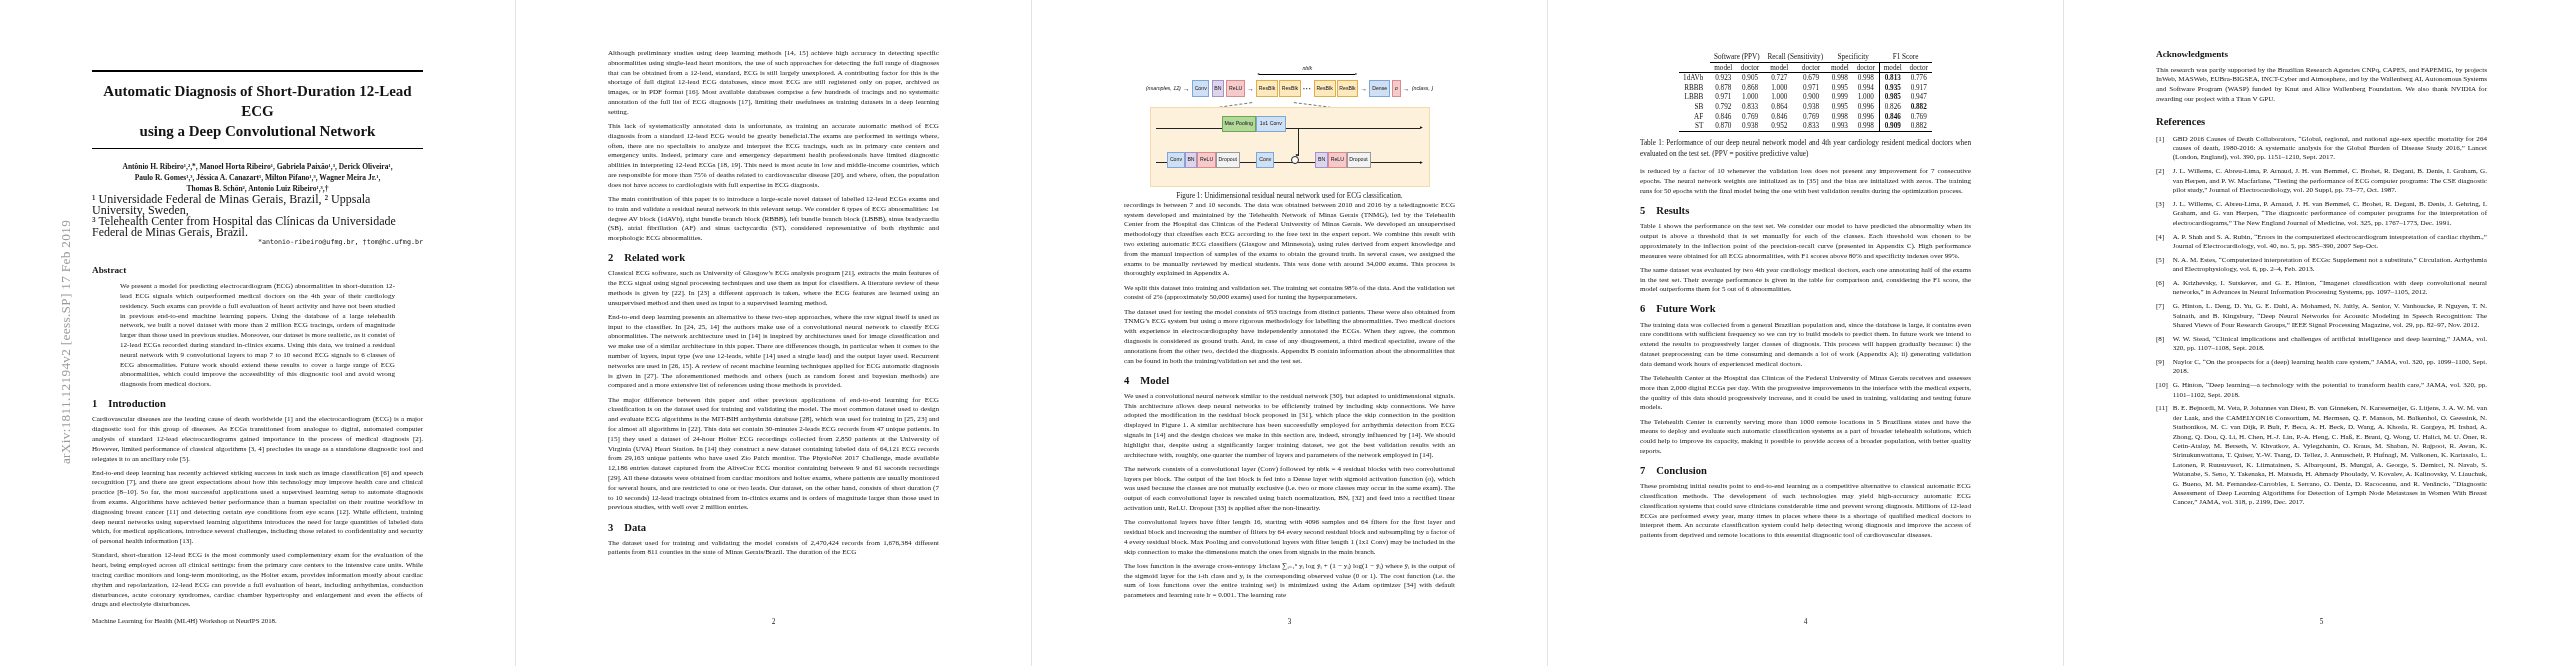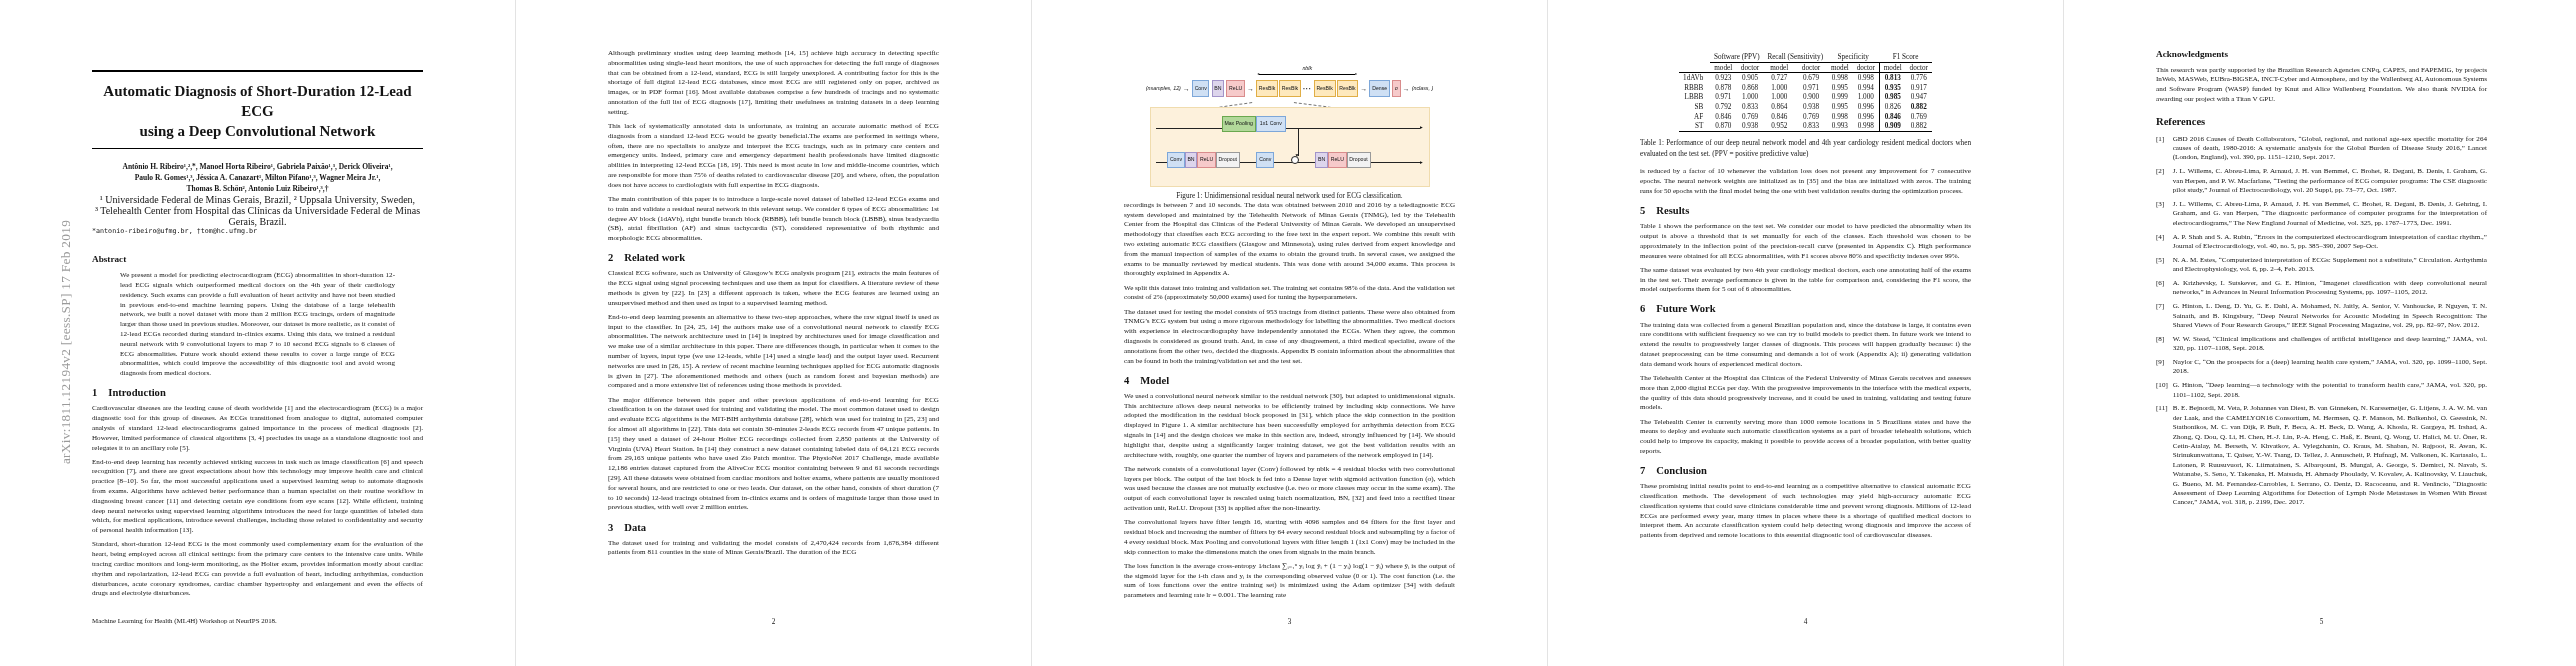--- a/index.html
+++ b/index.html
@@ -15,22 +15,22 @@
   .pageno{position:absolute;top:618px;left:0;width:100%;text-align:center;font-size:7.2px}
 
   
   .stamp{position:absolute;left:66px;top:342px;transform:translate(-50%,-50%) rotate(-90deg);
          white-space:nowrap;font-size:13.3px;color:#9a9a9a;letter-spacing:0.3px}
   .p1col{top:70px}
   .rule-thick{border-top:2.2px solid #000}
   .rule-thin{border-top:0.9px solid #000;margin-top:6.7px}
   .title{font-size:15px;line-height:20px;font-weight:bold;text-align:center;margin:9px 0 0}
   .authors{margin-top:12.2px;text-align:center;font-size:7.5px;font-weight:bold;line-height:11px}
-  .affil{text-align:center;font-size:10px;line-height:11px}
-  .emails{text-align:left;font-size:6.7px;font-family:"DejaVu Sans Mono",monospace;margin-top:0.6px}
+  .affil{text-align:left;font-size:12px;line-height:11px}
+  .emails{text-align:right;font-size:6.7px;font-family:"DejaVu Sans Mono",monospace;margin-top:0.6px}
   .abs-head{margin:19px 0 6.7px;text-align:left;font-size:9.2px;font-weight:bold}
   .abs{padding:0 28px}
   .conf-note{position:absolute;top:617px;left:92px;font-size:6.9px}
 
   
   .fig{position:relative;width:325px;margin:14.5px auto 1.1px;font-family:"Liberation Sans","DejaVu Sans",sans-serif}
   .fig-top{display:flex;align-items:center;justify-content:center;gap:2.2px;padding-top:16.7px}
   .bx{display:inline-block;border:0.6px solid #888;font-size:5.2px;line-height:5.8px;
       padding:4.4px 1.7px;text-align:center;background:#fff;z-index:2;position:relative}
   .c-conv{background:#cfe0f4;border-color:#7da7d9}

